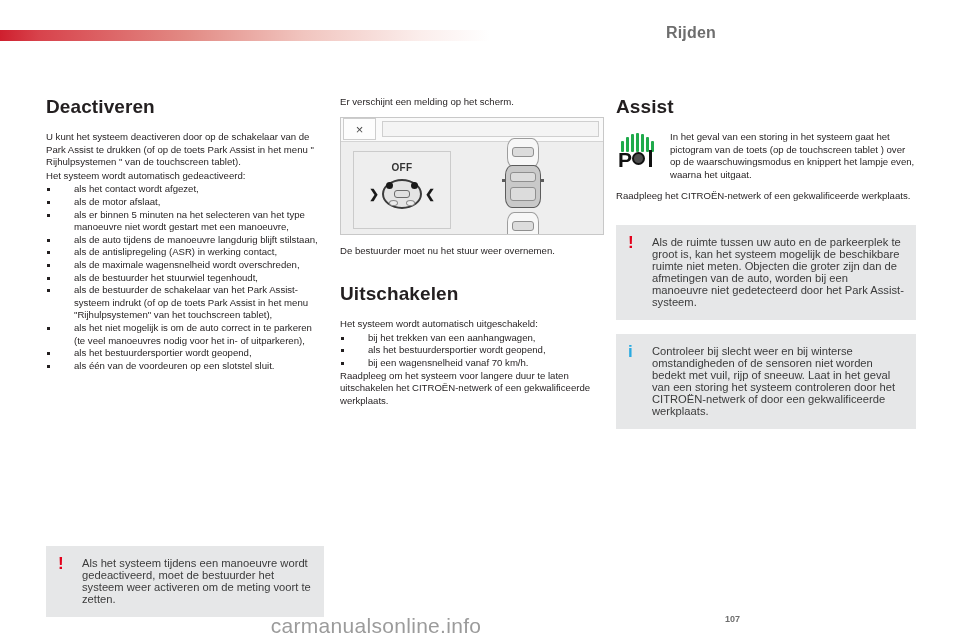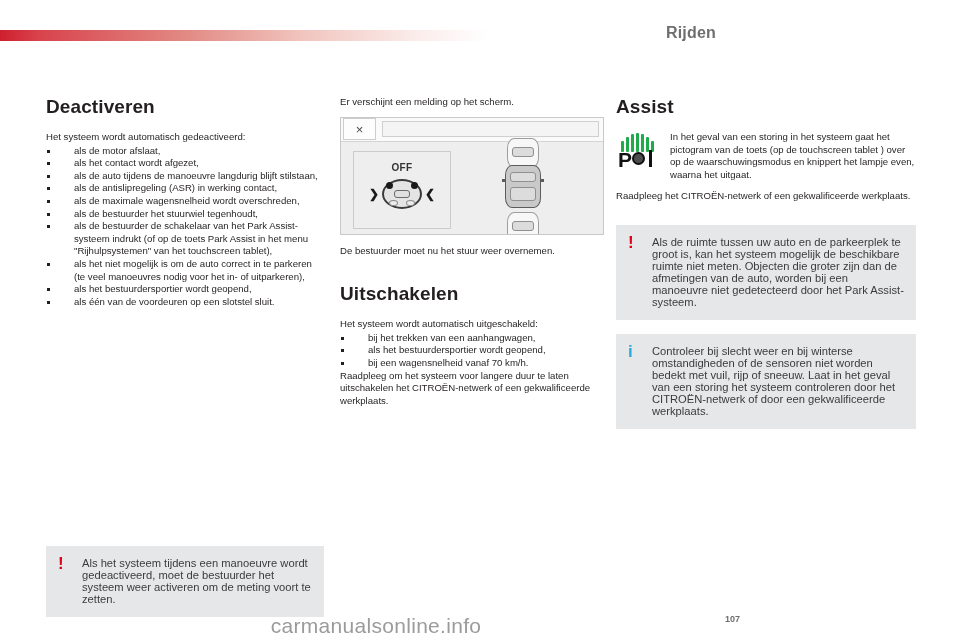--- a/index.html
+++ b/index.html
@@ -225,24 +225,26 @@
 <body>
 
 <div id="page">
 
   <div class="hdr-bar"></div>
   <div class="hdr-title">Rijden</div>
   <div class="chap-tab">5</div>
 
   <div class="col col-1">
     <h2 class="sect">Deactiveren</h2>
+    <p class="body">U kunt het systeem deactiveren door op de schakelaar van de Park Assist te drukken (of op de toets Park Assist in het menu " Rijhulpsystemen " van de touchscreen tablet).</p>
     <p class="body">Het systeem wordt automatisch gedeactiveerd:</p>
     <ul class="bl">
+      <li>als het contact wordt afgezet,</li>
       <li>als de motor afslaat,</li>
-      <li>als het contact wordt afgezet,</li>
+      <li>als er binnen 5 minuten na het selecteren van het type manoeuvre niet wordt gestart met een manoeuvre,</li>
       <li>als de auto tijdens de manoeuvre langdurig blijft stilstaan,</li>
       <li>als de antislipregeling (ASR) in werking contact,</li>
       <li>als de maximale wagensnelheid wordt overschreden,</li>
       <li>als de bestuurder het stuurwiel tegenhoudt,</li>
       <li>als de bestuurder de schakelaar van het Park Assist-systeem indrukt (of op de toets Park Assist in het menu "Rijhulpsystemen" van het touchscreen tablet),</li>
       <li>als het niet mogelijk is om de auto correct in te parkeren (te veel manoeuvres nodig voor het in- of uitparkeren),</li>
       <li>als het bestuurdersportier wordt geopend,</li>
       <li>als één van de voordeuren op een slotstel sluit.</li>
     </ul>
   </div>

